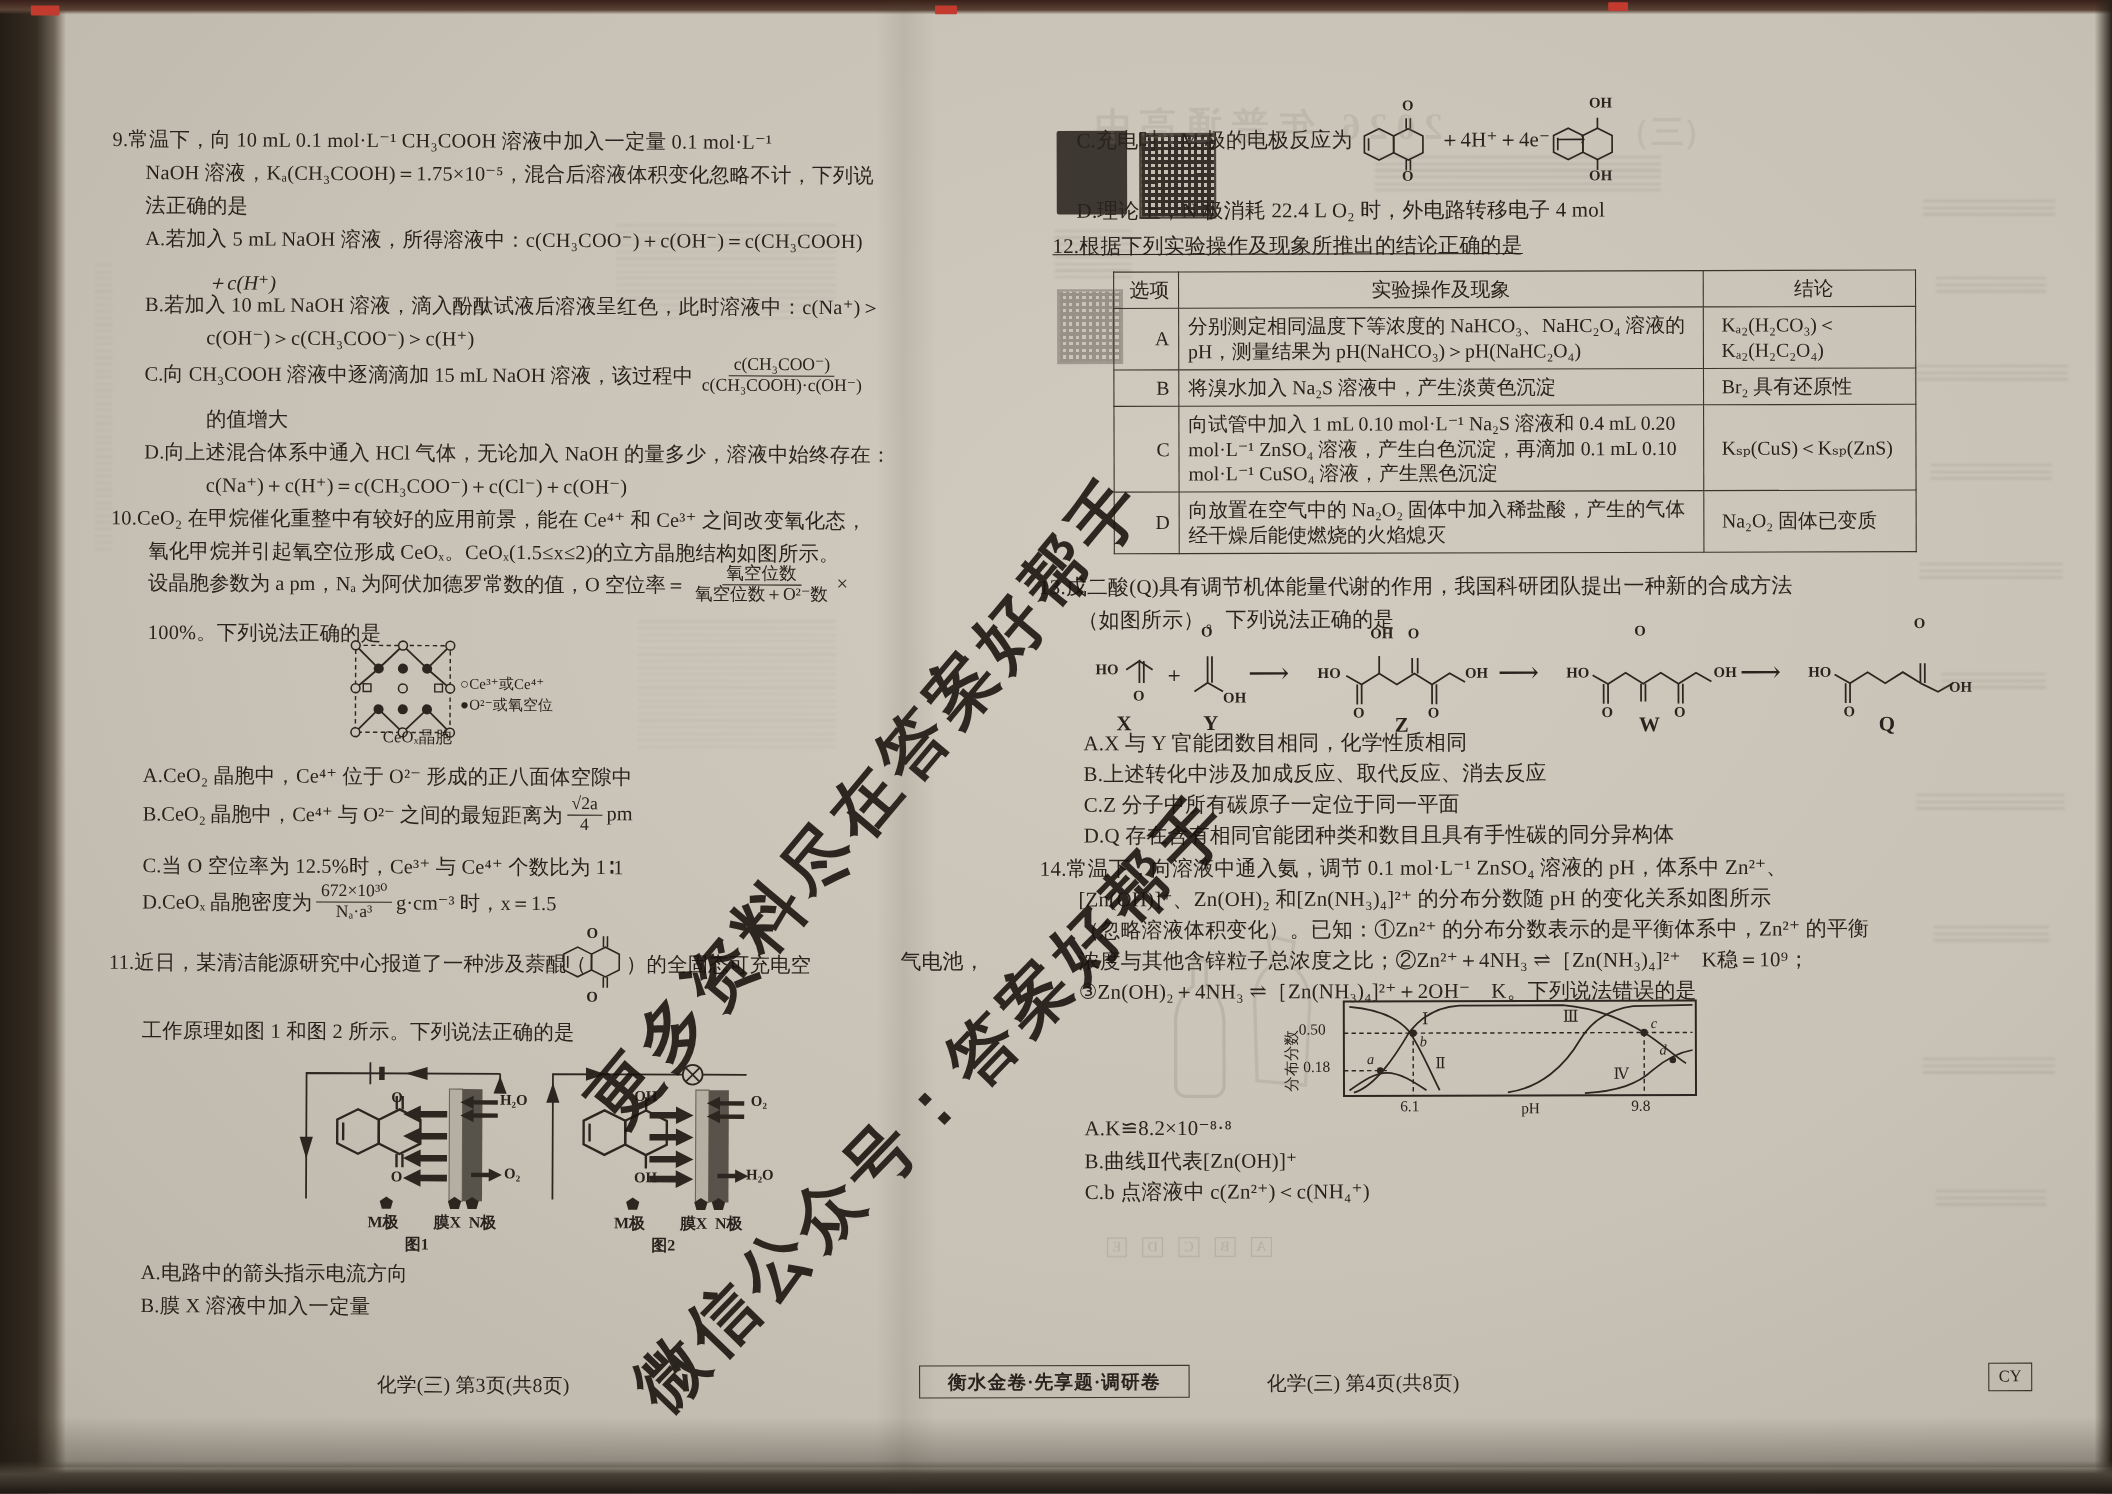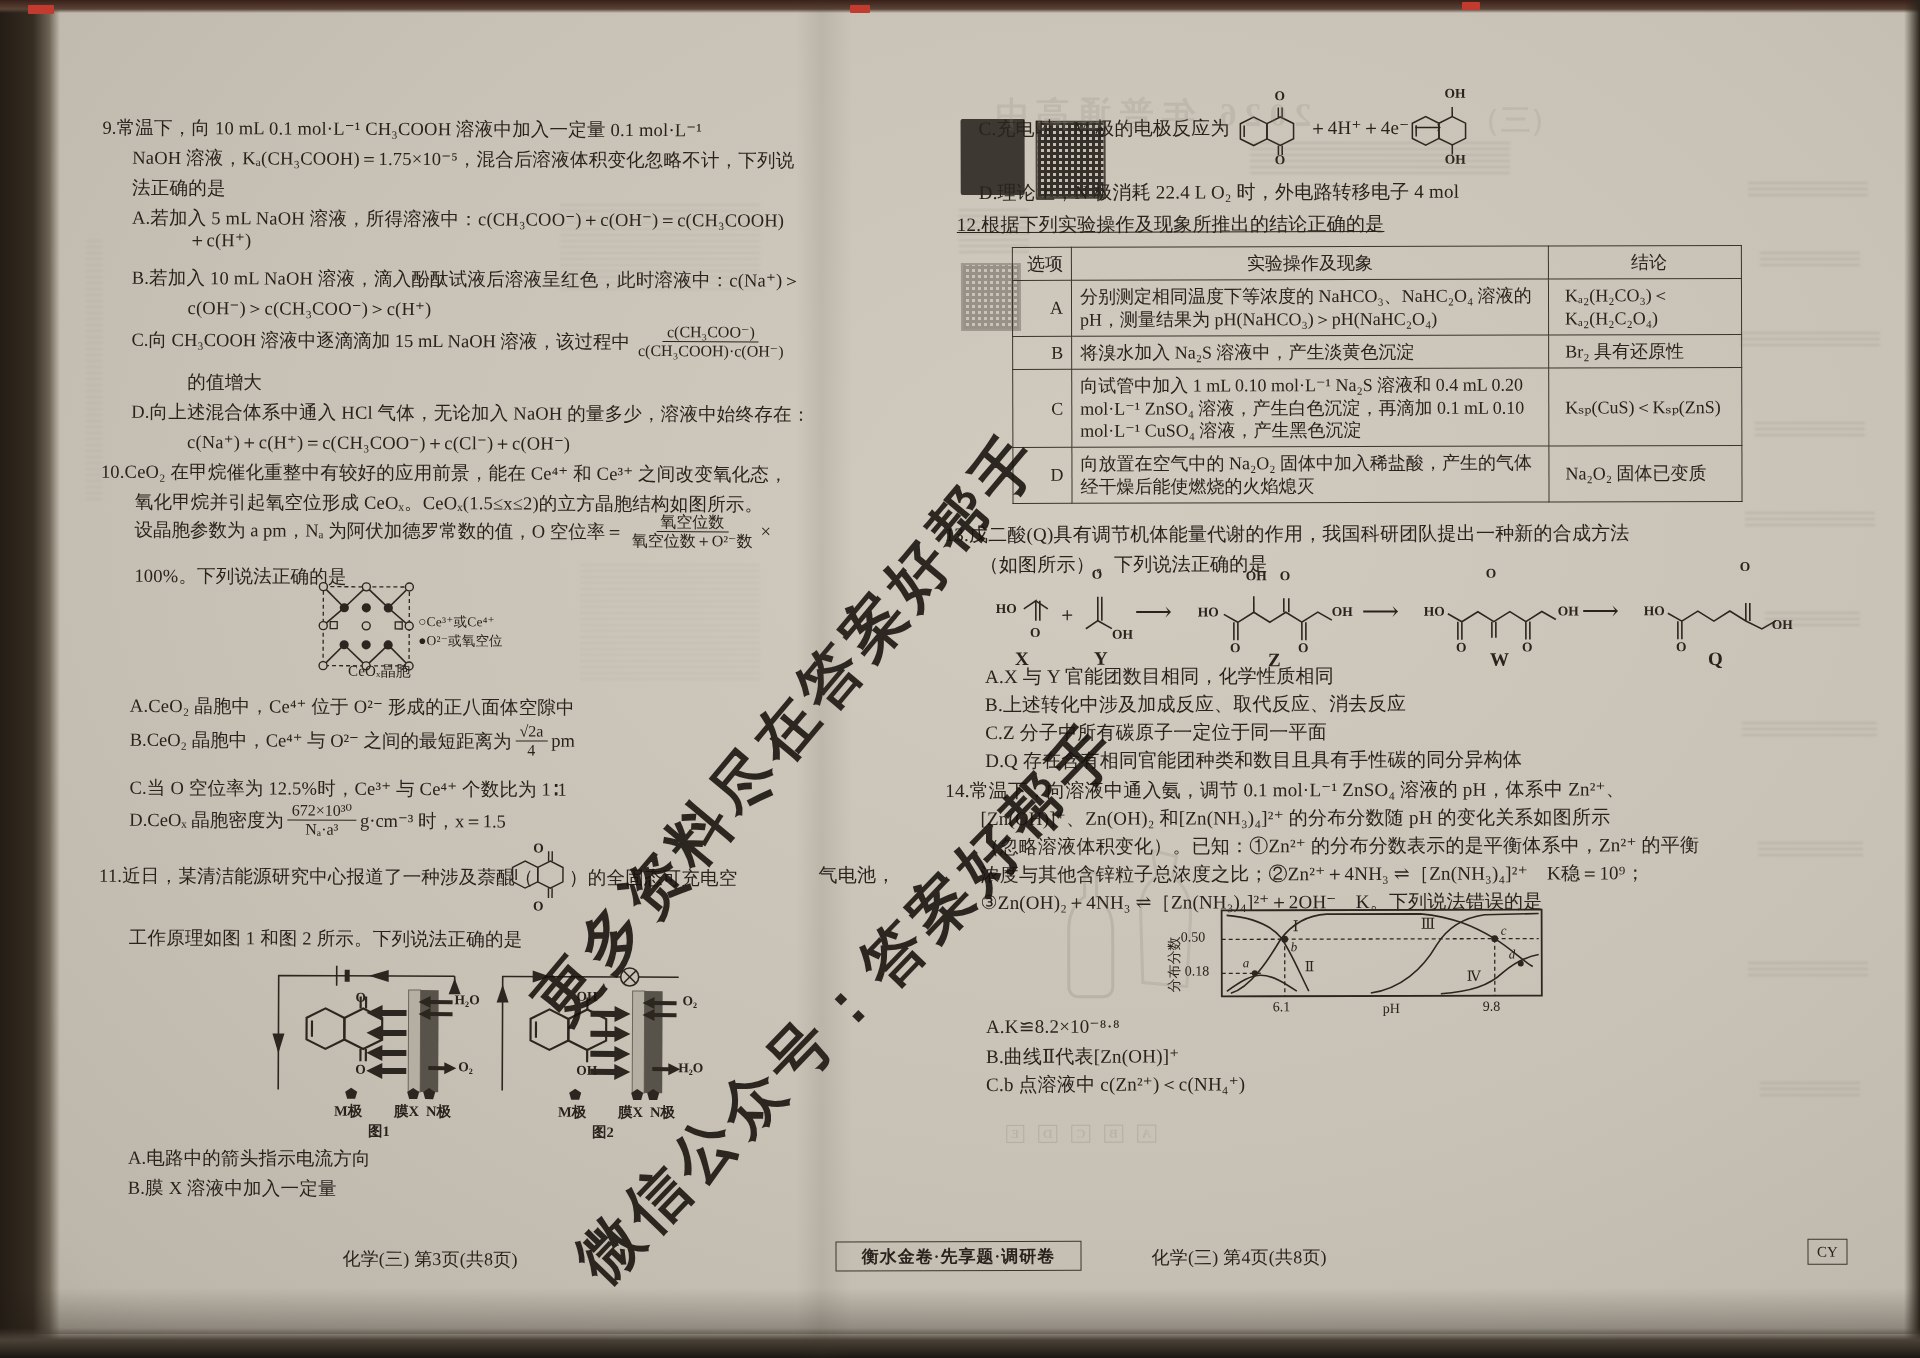--- a/index.html
+++ b/index.html
@@ -58,21 +58,21 @@
 <body>
 
 <div id="stage">
 
   <div style="position:absolute;left:0;top:0;width:810px;height:1358px;transform:rotate(.25deg);">
 
     <div class="ln" style="left:100px;top:118px;">9.常温下，向 10 mL 0.1 mol·L⁻¹ CH₃COOH 溶液中加入一定量 0.1 mol·L⁻¹</div>
     <div class="ln" style="left:130px;top:148px;">NaOH 溶液，Kₐ(CH₃COOH)＝1.75×10⁻⁵，混合后溶液体积变化忽略不计，下列说</div>
     <div class="ln" style="left:130px;top:178px;">法正确的是</div>
     <div class="ln" style="left:130px;top:208px;">A.若加入 5 mL NaOH 溶液，所得溶液中：c(CH₃COO⁻)＋c(OH⁻)＝c(CH₃COOH)</div>
-    <div class="ln" style="left:186px;top:230px;">＋c(H⁺)</div>
+    <div class="ln" style="left:186px;top:248px;font-style:italic;">＋c(H⁺)</div>
     <div class="ln" style="left:130px;top:268px;">B.若加入 10 mL NaOH 溶液，滴入酚酞试液后溶液呈红色，此时溶液中：c(Na⁺)＞</div>
     <div class="ln" style="left:186px;top:298px;">c(OH⁻)＞c(CH₃COO⁻)＞c(H⁺)</div>
     <div class="fline" style="left:130px;top:322px;">
       <span>C.向 CH₃COOH 溶液中逐滴滴加 15 mL NaOH 溶液，该过程中</span>
       <span class="frac">
         <span class="n">c(CH₃COO⁻)</span>
         <span class="d">c(CH₃COOH)·c(OH⁻)</span>
       </span>
     </div>
     <div class="ln" style="left:186px;top:372px;">的值增大</div>

